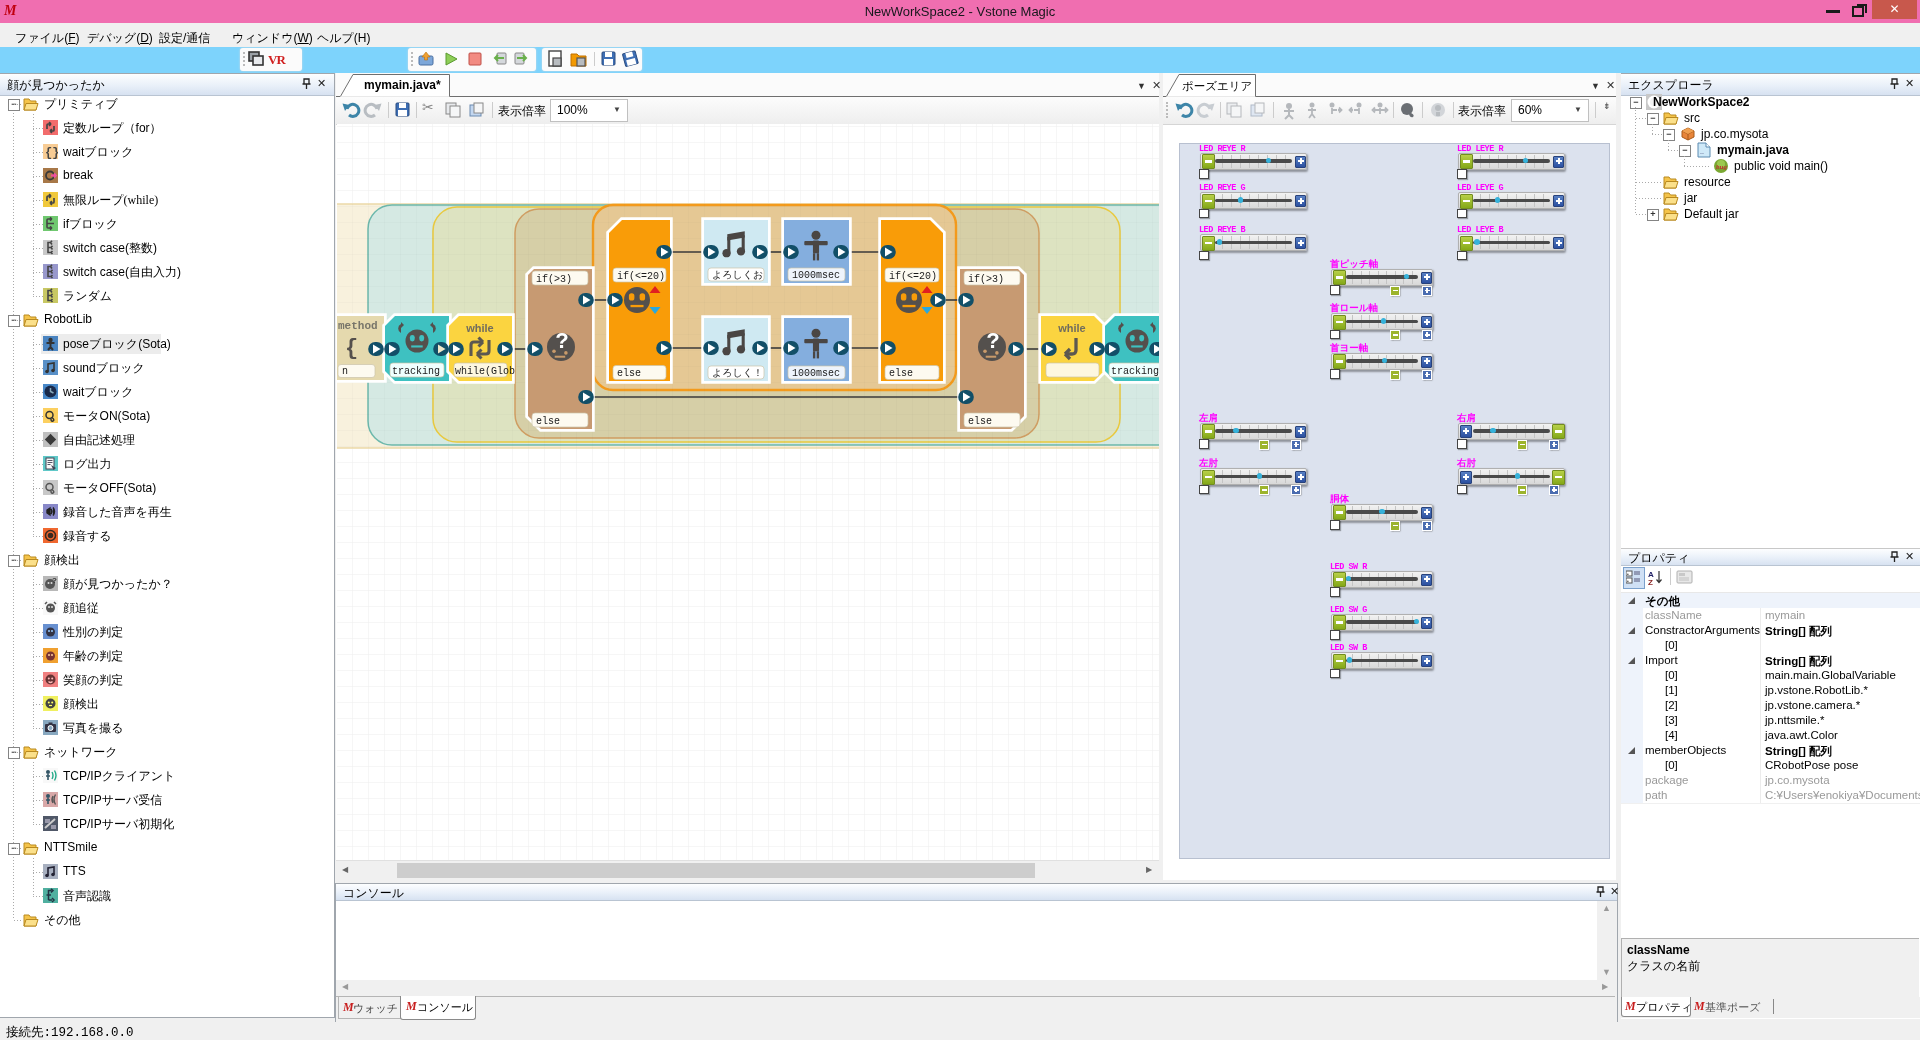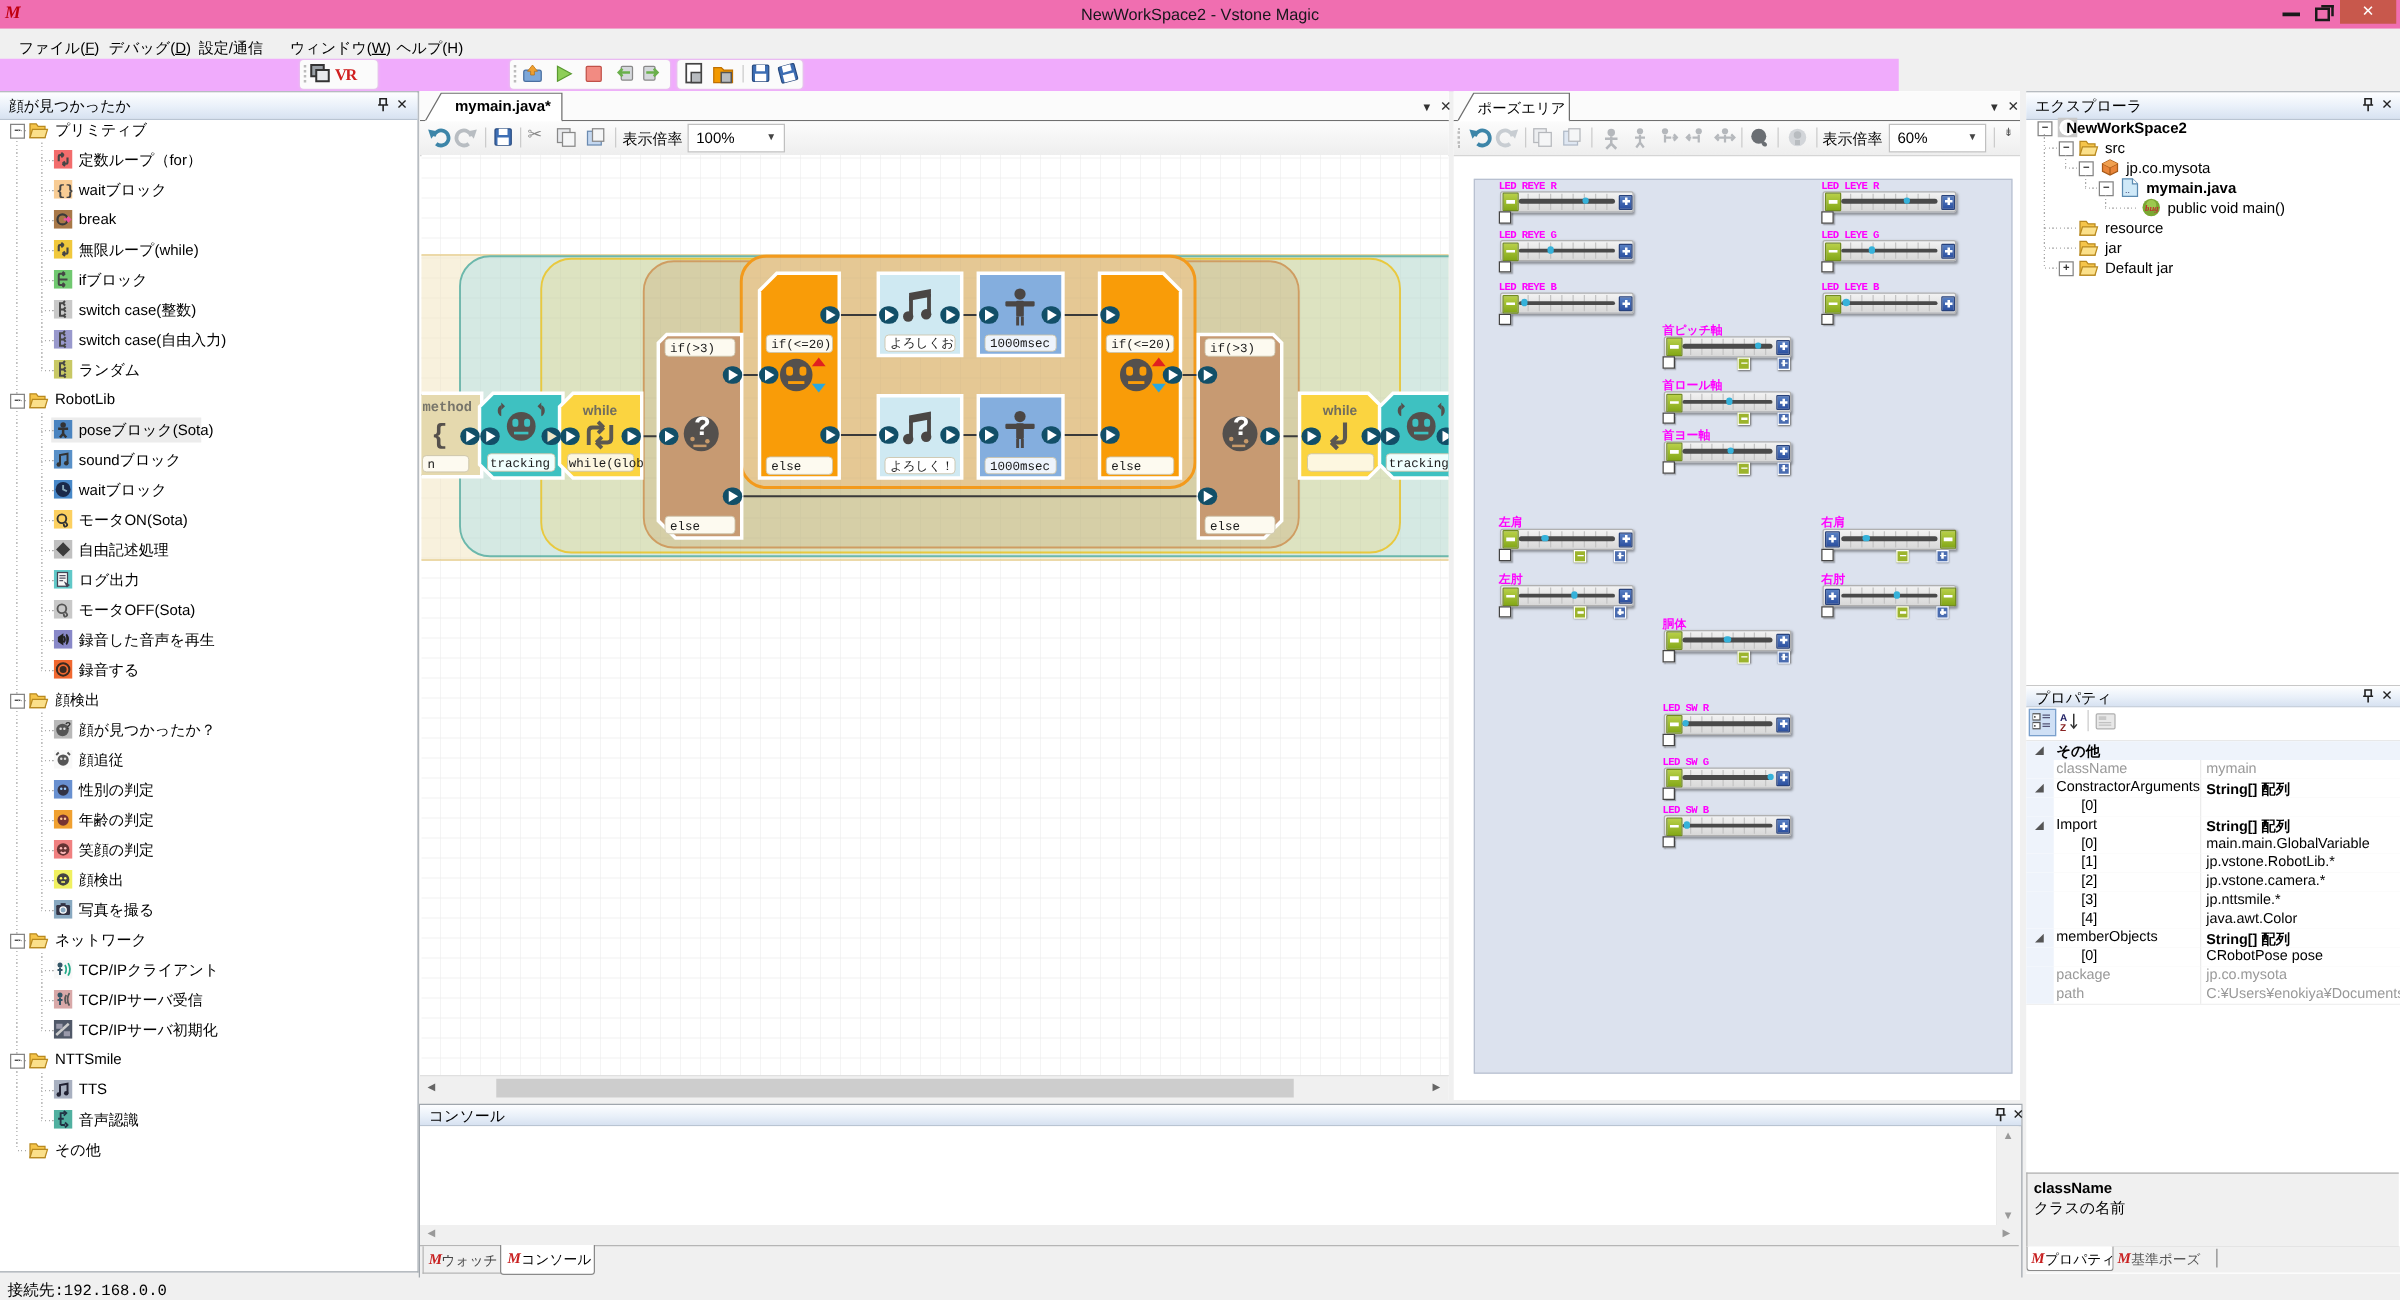--- a/index.html
+++ b/index.html
@@ -31,21 +31,21 @@
 <div class="abs" style="left:1857px;top:4px;width:8px;height:7px;border:2px solid #1a1a1a;border-left:none;border-bottom:none;"></div>
 <div class="abs" id="btnclose">✕</div>
 <div class="abs" id="menubar">
   <span class="mitem" style="left:15px">ファイル(<u>F</u>)</span>
   <span class="mitem" style="left:87px">デバッグ(<u>D</u>)</span>
   <span class="mitem" style="left:159px">設定/通信</span>
   <span class="mitem" style="left:232px">ウィンドウ(<u>W</u>)</span>
   <span class="mitem" style="left:317px">ヘルプ(H)</span>
 </div>
 
-<div class="abs" id="toolbar" style="left:0;top:47px;width:1519px;height:26px;background:#f0abfc;">
+<div class="abs" id="toolbar" style="left:0;top:47px;width:1920px;height:26px;background:#7dd3fc;">
  <div class="abs" style="left:240px;top:1px;width:62px;height:23px;background:#fbfbfb;border-radius:3px;box-shadow:0 0 2px #ddd;"></div>
  <div class="abs" style="left:243px;top:5px;height:14px;border-left:2px dotted #bbb;"></div>
  <svg class="abs" style="left:248px;top:4px" width="17" height="16">
    <rect x="1" y="1" width="10" height="9" fill="#9aa0a6" stroke="#333" stroke-width="1.6"></rect>
    <rect x="5" y="5" width="10" height="9" fill="#e8eaed" stroke="#333" stroke-width="1.6"></rect>
  </svg>
  <span class="abs" style="left:268px;top:5px;font-size:13px;font-weight:bold;color:#d02020;font-family:'Liberation Serif',serif;letter-spacing:-1px;">VR</span>
  <div class="abs" style="left:408px;top:1px;width:128px;height:23px;background:#fbfbfb;border-radius:3px;box-shadow:0 0 2px #ddd;"></div>
  <div class="abs" style="left:411px;top:5px;height:14px;border-left:2px dotted #bbb;"></div>
  <svg class="abs" style="left:418px;top:4px" width="17" height="16">
@@ -120,21 +120,21 @@
     <svg class="abs" style="left:43px;top:95px" width="15" height="15">
       <rect x="0" y="0" width="15" height="15" fill="#a87848"></rect>
       <circle cx="7" cy="7.5" r="4" fill="none" stroke="#3a3a3a" stroke-width="1.8"></circle>
       <path d="M8 7.5 L13 7.5 M11 5.5 L13 7.5 L11 9.5" stroke="#f050a0" stroke-width="1.8" fill="none"></path>
     </svg>
     <span class="trow" style="left:63px;top:95px;">break</span>
     <svg class="abs" style="left:43px;top:119px" width="15" height="15">
       <rect x="0" y="0" width="15" height="15" fill="#f0c83c"></rect>
       <path d="M4 9 L4 5 Q4 4 5 4 L8 4 M8 4 L6 2.2 M8 4 L6 5.8 M11 6 L11 10 Q11 11 10 11 L7 11 M7 11 L9 9.2 M7 11 L9 12.8" stroke="#454545" stroke-width="1.7" fill="none"></path>
     </svg>
-    <span class="trow" style="left:63px;top:119px;">無限ループ(while)</span>
+    <span class="trow" style="left:63px;top:119px;font-family:Liberation Serif, serif;">無限ループ(while)</span>
     <svg class="abs" style="left:43px;top:143px" width="15" height="15">
       <rect x="0" y="0" width="15" height="15" fill="#70c870"></rect>
       <path d="M9 3 L5 3 Q4 3 4 4 L4 11 Q4 12 5 12 L9 12 M9 3 L7 1.4 M9 3 L7 4.6 M9 12 L7 10.4 M9 12 L7 13.6 M11 7.5 L4 7.5" stroke="#454545" stroke-width="1.6" fill="none"></path>
     </svg>
     <span class="trow" style="left:63px;top:143px;">ifブロック</span>
     <svg class="abs" style="left:43px;top:167px" width="15" height="15">
       <rect x="0" y="0" width="15" height="15" fill="#c8c8c8"></rect>
       <path d="M8.5 2.5 L5 2.5 L5 12.5 L8.5 12.5 M5 7.5 L9 7.5 M9 4.5 L7.5 2.5 L9 0.8 M9.5 9.5 L8 7.5 L9.5 5.8 M9.5 14 L8 12.5 L9.5 11" stroke="#454545" stroke-width="1.6" fill="none"></path>
     </svg>
     <span class="trow" style="left:63px;top:167px;">switch case(整数)</span>

